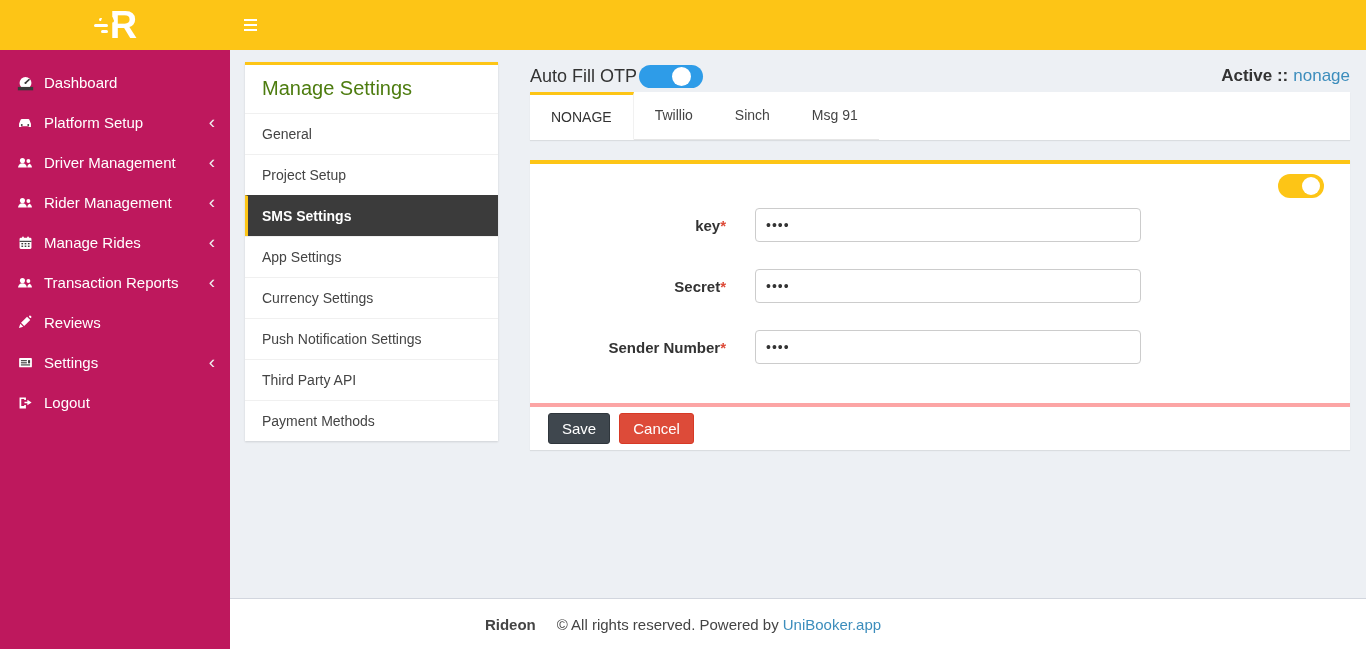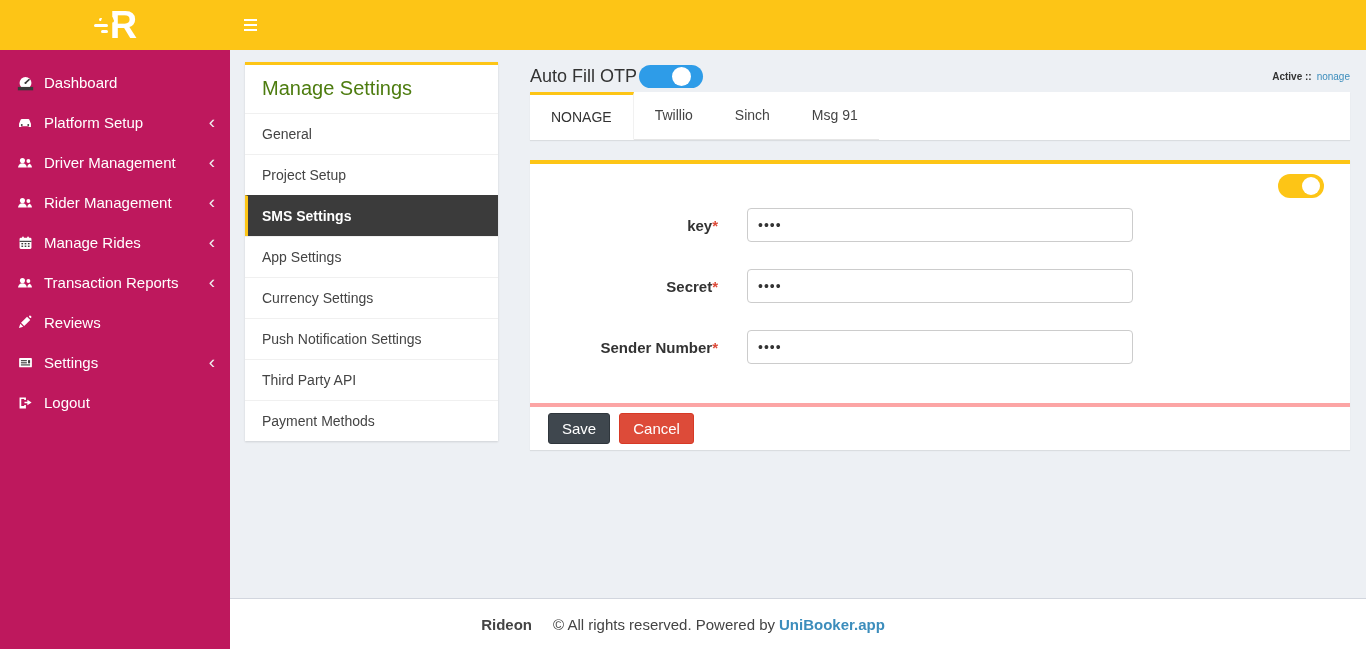--- a/index.html
+++ b/index.html
@@ -27,50 +27,50 @@
   
   .sidebar { position:absolute; top:50px; left:0; bottom:0; width:230px; background:#be185d; z-index:25; padding-top:12px; }
   .nav-item { display:flex; align-items:center; padding:11px 15px; color:#fff; font-size:15px; cursor:pointer; }
   .nav-item .icon { width:20px; height:18px; margin-right:9px; display:flex; align-items:center; justify-content:center; flex:none; }
   .nav-item .icon svg { display:block; }
   .nav-item .chev { margin-left:auto; font-size:19px; line-height:12px; color:#efefef; font-weight:400; }
 
   
   .footer { position:absolute; bottom:0; left:0; width:1366px; height:51px; background:#fff; border-top:1px solid #d2d6de; z-index:10; display:flex; align-items:center; justify-content:center; font-size:15px; color:#444; }
   .footer b { margin-right:21px; }
-  .footer a { color:#3c8dbc; text-decoration:none; margin-left:4px; cursor:pointer;font-weight:bold; }
+  .footer a { color:#3c8dbc; text-decoration:none; margin-left:4px; cursor:pointer; }
   .footer .ftxt { color:#444; }
 
   
   .settings-box { position:absolute; left:245px; top:62px; width:253px; background:#fff; border-top:3px solid #fdc516; box-shadow:0 1px 2px rgba(0,0,0,.13); z-index:5; }
   .settings-title { font-size:20px; color:#4d7c0f; padding:12px 17px 13px; }
   .settings-item { padding:12px 17px; font-size:14px; color:#444; border-top:1px solid #f0f0f0; cursor:pointer; background:#fff; }
   .settings-item.active { background:#3b3b3b; color:#fff; font-weight:bold; border-left:3px solid #fdc516; padding-left:14px; border-top-color:#3b3b3b; }
 
   
   .main-head { position:absolute; left:530px; top:63px; width:820px; height:26px; display:flex; align-items:center; z-index:4; }
   .otp-label { font-size:18px; color:#333; }
   .switch-blue { width:64px; height:23px; background:#2e9ce8; border-radius:12px; position:relative; margin-left:2px; cursor:pointer; }
   .switch-blue .knob { position:absolute; width:19px; height:19px; background:#fff; border-radius:50%; top:2px; left:33px; }
-  .active-info { margin-left:auto; font-size:10px; color:#333; }
+  .active-info { margin-left:auto; font-size:17px; color:#333; }
   .active-info b { font-weight:bold; color:#333; }
   .active-info a { color:#3c8dbc; text-decoration:none; margin-left:5px; cursor:pointer; }
 
   
   .tabstrip { position:absolute; left:530px; top:92px; width:820px; height:48px; background:#fff; box-shadow:0 1px 1px rgba(0,0,0,.08); z-index:4; }
   .tabs { display:flex; width:max-content; height:48px; }
   .tab { padding:0 21px; line-height:47px; font-size:14px; color:#444; border-bottom:1px solid #e6e6e6; cursor:pointer; }
   .tab.active { border-top:3px solid #fdc516; line-height:44px; border-bottom-color:#fff; border-right:1px solid #f1f1f1; color:#333; }
 
   
   .panel { position:absolute; left:530px; top:160px; width:820px; height:290px; background:#fff; border-top:4px solid #fdc516; box-shadow:0 1px 1px rgba(0,0,0,.08); z-index:4; }
   .switch-yellow { position:absolute; top:10px; right:26px; width:46px; height:24px; background:#fdc516; border-radius:12px; cursor:pointer; }
   .switch-yellow .knob { position:absolute; width:18px; height:18px; border-radius:50%; background:#fff; top:3px; right:4px; }
   .form-area { padding-top:44px; }
-  .form-row { display:flex; align-items:center; margin-bottom:27px; }
+  .form-row { display:flex; align-items:center; margin-bottom:27px;margin-left:8px; }
   .form-label { width:188px; text-align:right; font-weight:bold; font-size:15px; color:#333; }
   .form-label .req { color:#dd4b39; font-weight:bold; }
   .form-input { margin-left:29px; width:386px; height:34px; border:1px solid #ccc; border-radius:4px; padding:6px 10px; font-size:14px; color:#333; letter-spacing:1px; font-family:"Liberation Sans", sans-serif; outline:none; }
   .panel-footer { position:absolute; bottom:0; left:0; right:0; height:47px; border-top:4px solid #fca5a5; display:flex; align-items:center; padding:0 18px; }
   .btn { font-size:15px; border-radius:3px; padding:6px 13px; color:#fff; cursor:pointer; font-family:"Liberation Sans", sans-serif; }
   .btn-save { background:#3f474e; border:1px solid #2f363c; }
   .btn-cancel { background:#dd4b39; border:1px solid #d73925; margin-left:9px; }
 </style>
 </head>
 <body>

